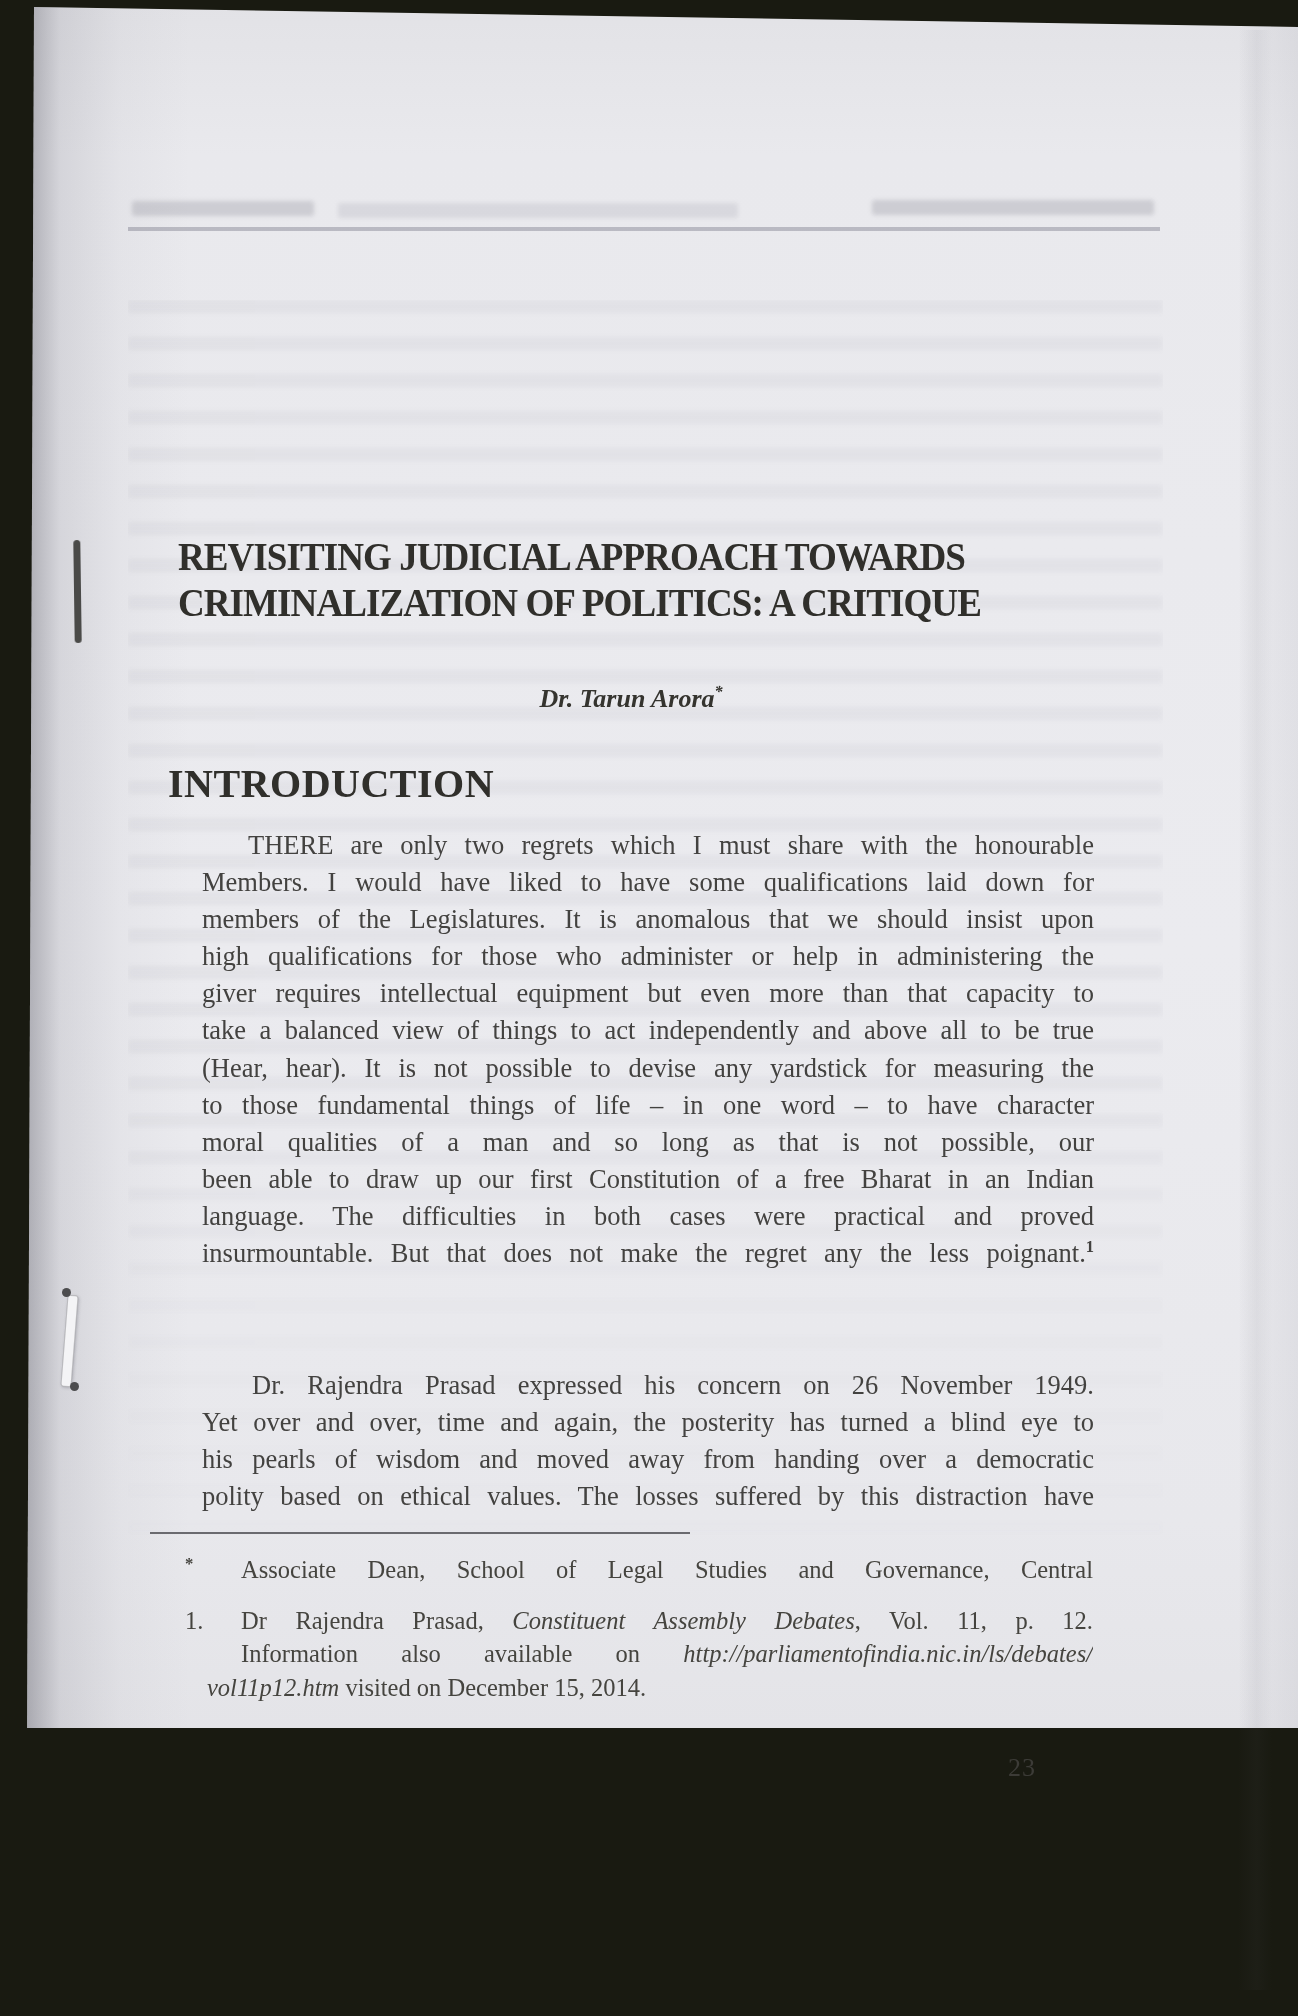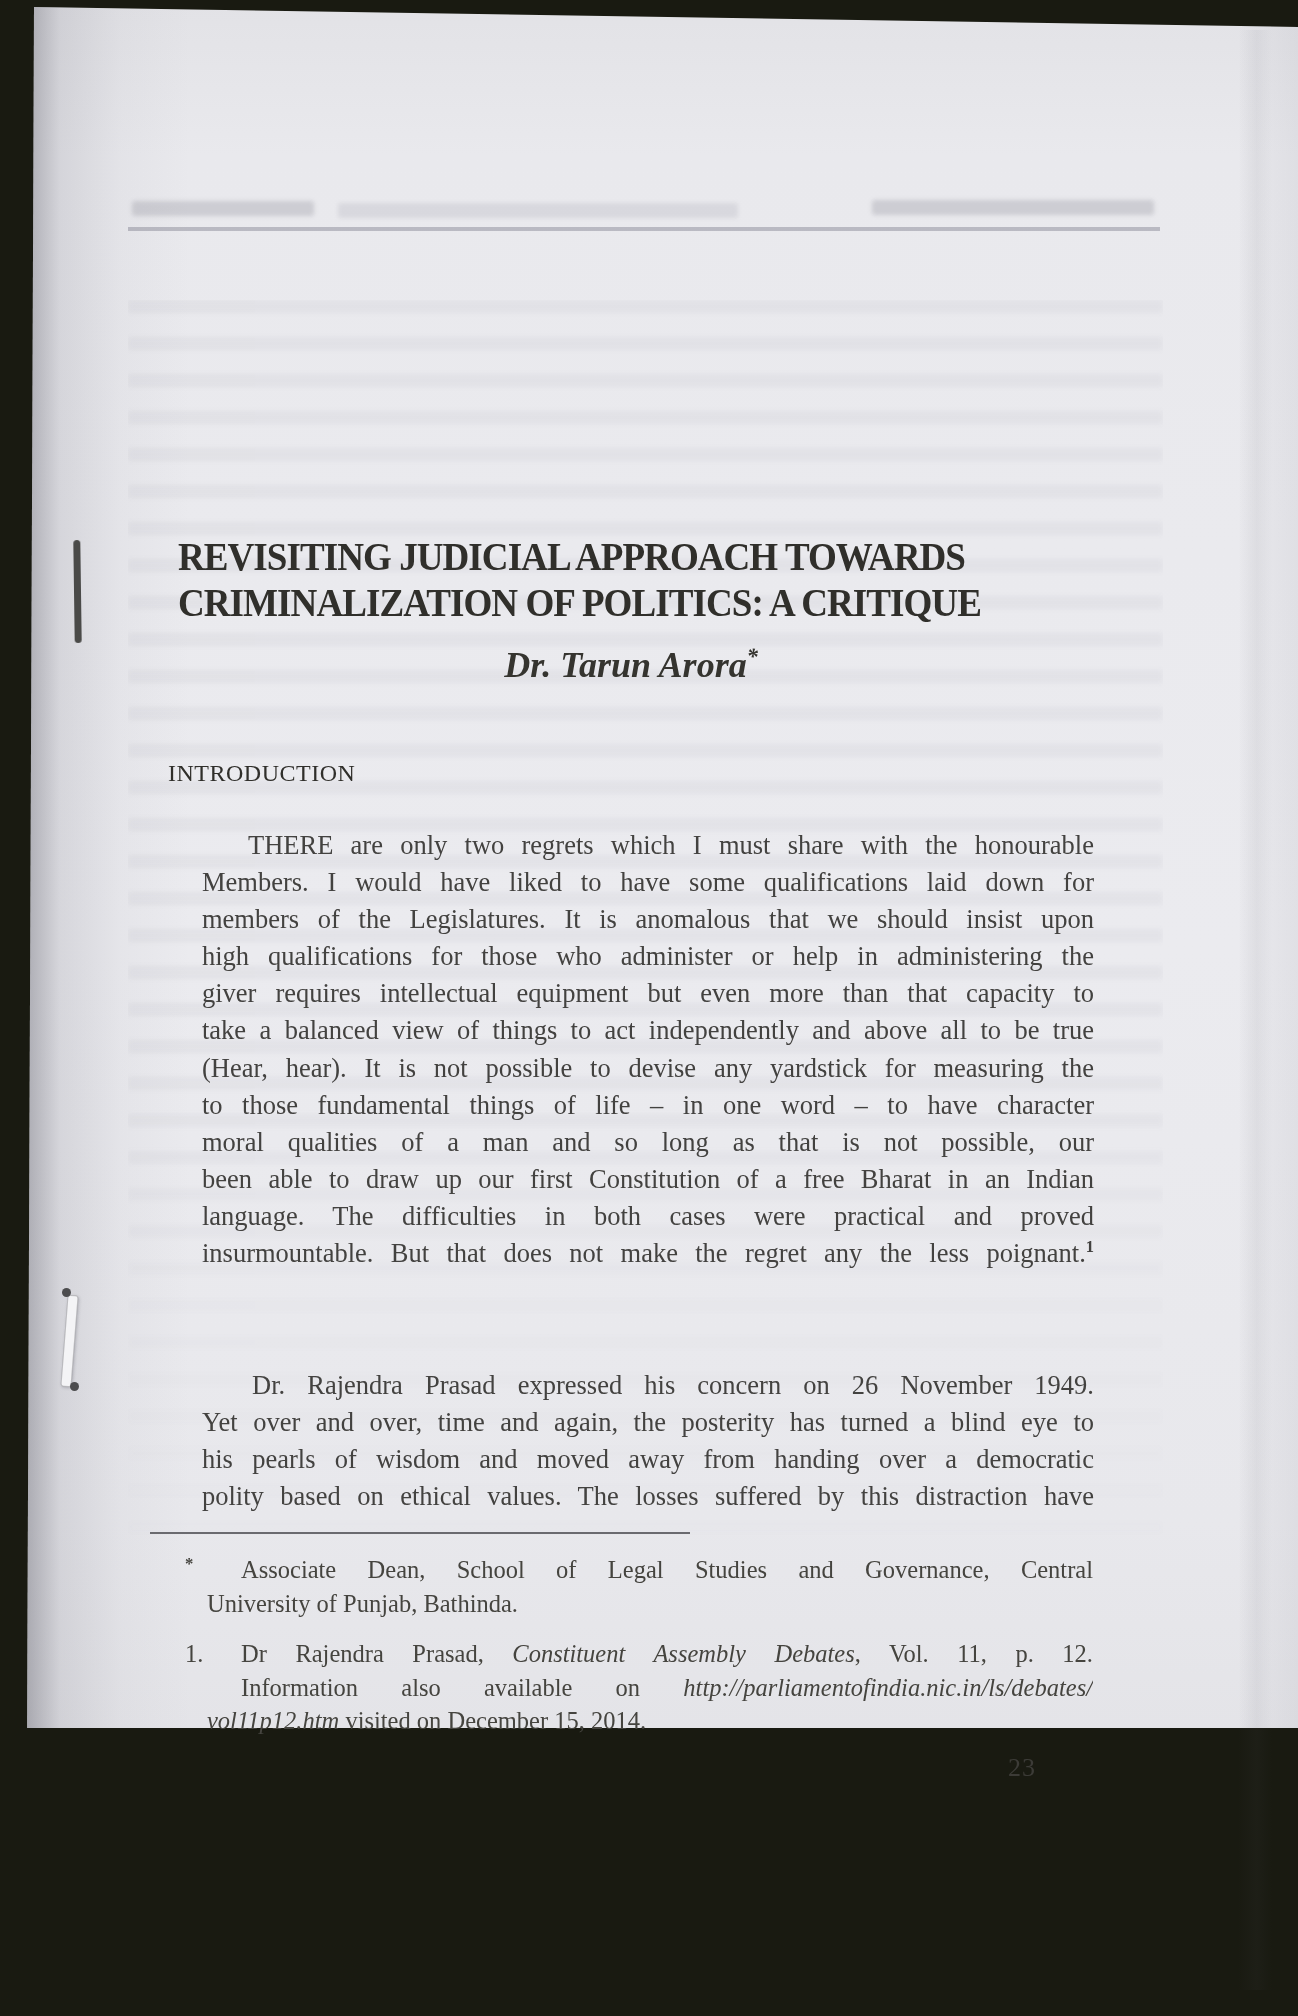--- a/index.html
+++ b/index.html
@@ -57,28 +57,28 @@
   .sd-bot{left:70px;top:1382px;}
   
   .content{position:absolute;left:0;top:0;width:1298px;height:2016px;filter:blur(.3px);color:#403f3b;}
   .title{
     position:absolute;left:178px;top:534px;width:940px;
     font-size:39px;font-weight:bold;line-height:46px;color:#302f2b;
     letter-spacing:-1px;transform:scaleX(.95);transform-origin:left top;
     white-space:nowrap;
   }
   .author{
-    position:absolute;left:168px;top:646px;width:926px;
-    font-size:36px;line-height:38px;color:#35342f;
+    position:absolute;left:168px;top:680px;width:926px;
+    font-size:26px;line-height:38px;color:#35342f;
   }
   .author .tline{text-align:center;text-align-last:center;}
   .bi{font-weight:bold;font-style:italic;}
   .section-heading{
     position:absolute;left:168px;top:760px;
-    font-size:24px;font-weight:normal;color:#302f2b;letter-spacing:.5px;text-align:right;
+    font-size:40px;font-weight:bold;color:#302f2b;letter-spacing:.5px;text-align:right;
   }
   .para{position:absolute;left:168px;width:926px;font-size:26.5px;line-height:37.1px;color:#434240;}
   .para1{top:827px;}
   .para2{top:1367px;}
   .tline{text-align:justify;height:37.1px;overflow:hidden;}
   .tline.just{text-align-last:justify;margin-left:34px;}
   .sup{vertical-align:super;font-size:.62em;font-weight:bold;line-height:0;}
   .i{font-style:italic;}
   .fn-rule{
     position:absolute;left:150px;top:1532px;width:540px;height:2px;
@@ -144,21 +144,20 @@
         <div class="tline just"><span>polity based on ethical values. The losses suffered by this distraction have</span></div>
       </div>
 
     <div class="fn-rule"></div>
 
     <div class="footnotes">
       <div class="footnote" id="fn-star">
         <span class="fn-marker">*</span>
         <div>
             <div class="tline just"><span>Associate Dean, School of Legal Studies and Governance, Central</span></div>
-            <div class="tline"><span>University of Punjab, Bathinda.</span></div>
           </div>
       </div>
       <div class="footnote" id="fn-1">
         <span class="fn-marker">1.</span>
         <div>
             <div class="tline just"><span>Dr Rajendra Prasad, </span><span class="i">Constituent Assembly Debates</span><span>, Vol. 11, p. 12.</span></div>
             <div class="tline just"><span>Information also available on </span><span class="i">http://parliamentofindia.nic.in/ls/debates/</span></div>
             <div class="tline"><span class="i">vol11p12.htm</span><span> visited on December 15, 2014.</span></div>
           </div>
       </div>

